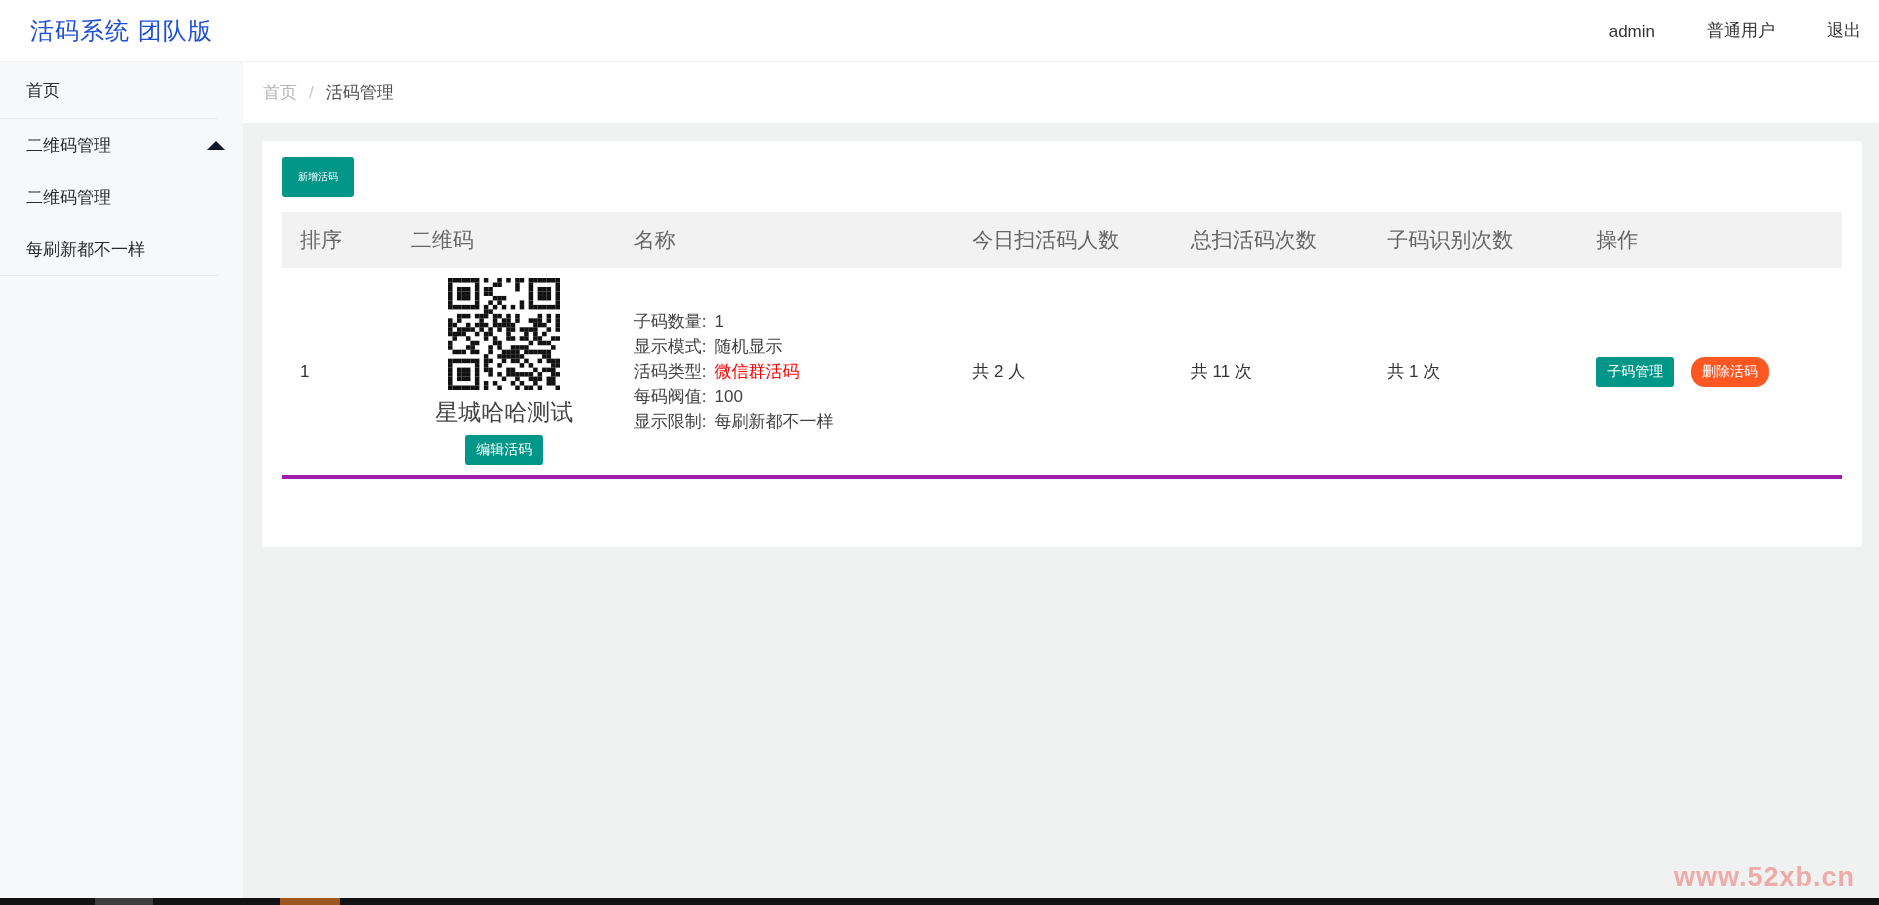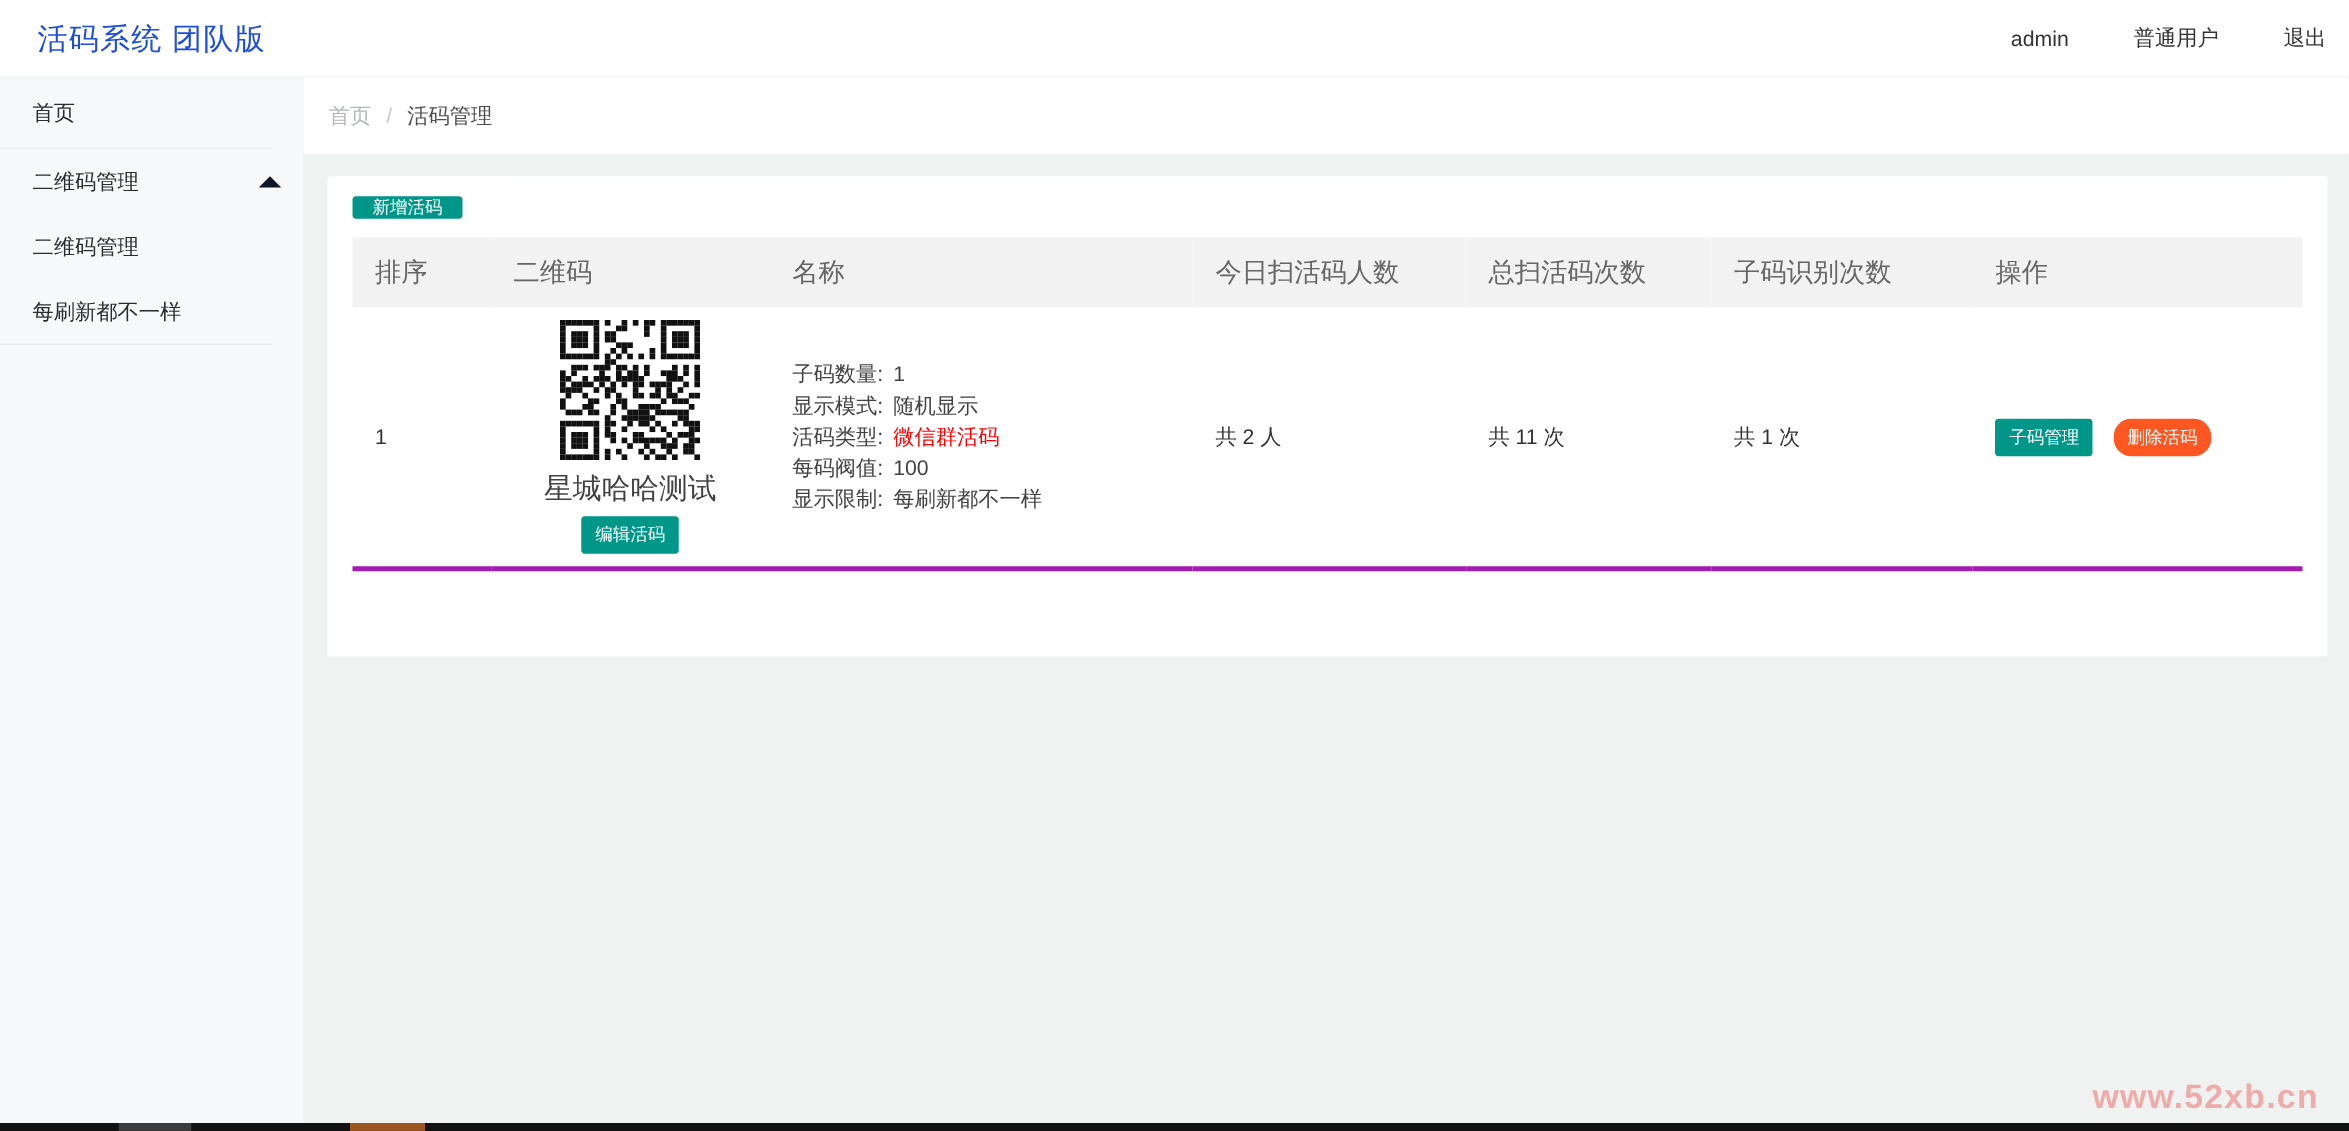--- a/index.html
+++ b/index.html
@@ -47,21 +47,21 @@
   .crumb-current { color: #4d4d4d; }
   .content { padding: 18px 17px 0 19px; }
   .card {
     background: #ffffff; border-radius: 2px;
     padding: 16px 20px 68px 20px; min-height: 384px;
   }
   
   .btn { border: none; color: #fff; cursor: pointer; border-radius: 3px; font-family: inherit; }
   .btn-primary { background: #009688; }
   .btn-danger  { background: #ff5722; }
-  .btn-add  { font-size: 14px; padding: 0 16px; }
+  .btn-add  { font-size: 10px; padding: 13px 16px; }
   .btn-sm   { font-size: 14px; padding: 6px 11px; }
   
   table.qr-table { width: 100%; border-collapse: collapse; margin-top: 15px; }
   .qr-table thead tr { background: #f2f2f2; }
   .qr-table th {
     text-align: left; font-weight: normal; font-size: 21px; color: #666;
     padding: 14px 18px;
   }
   .qr-table td {
     vertical-align: middle; font-size: 17px; color: #333;

